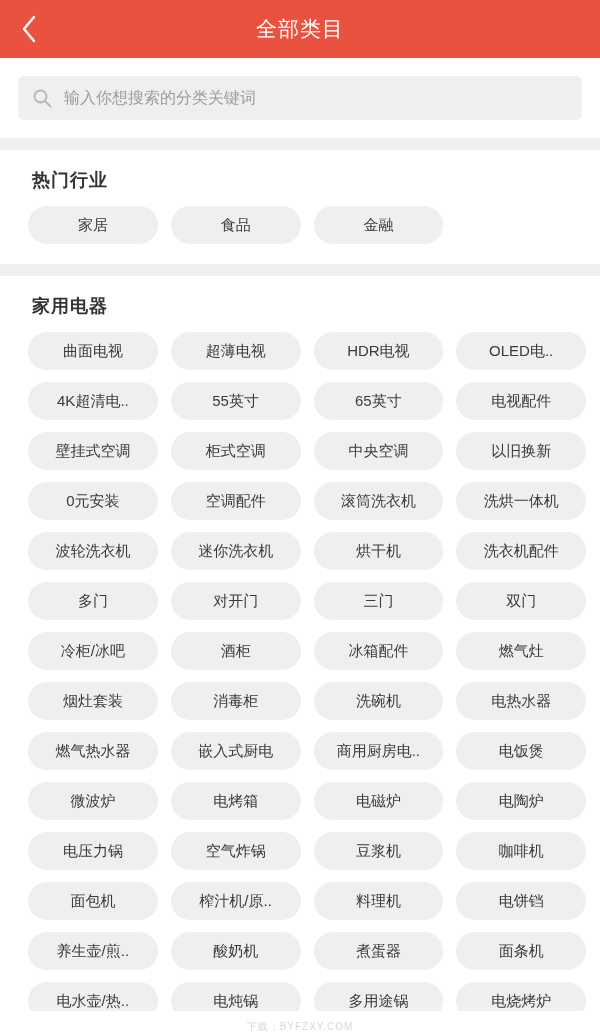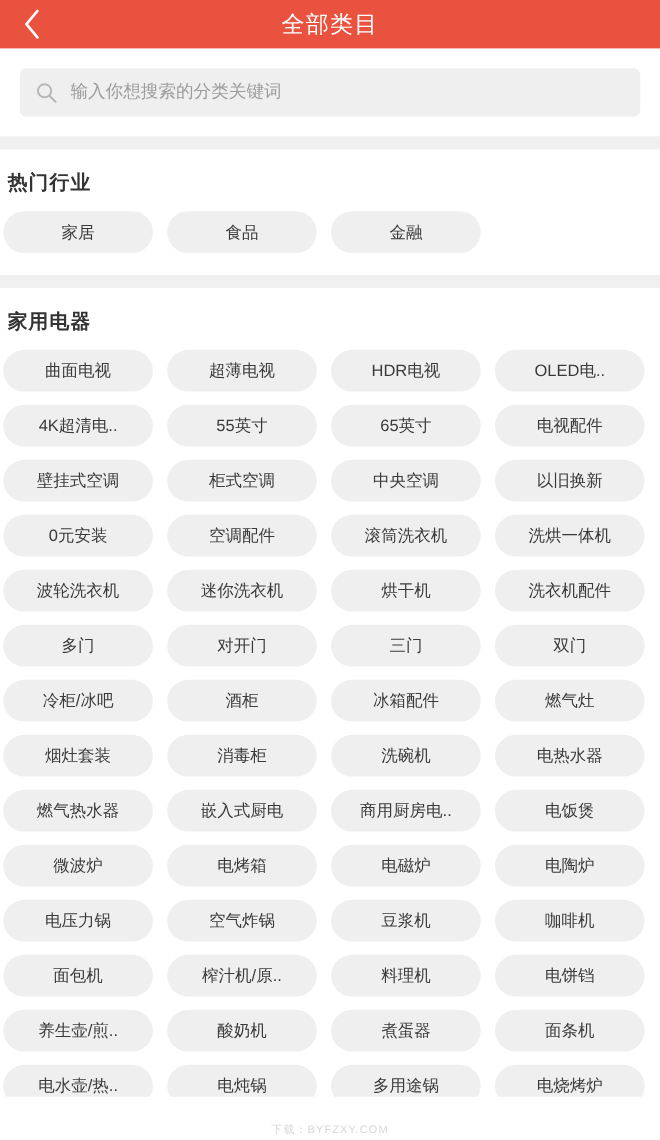--- a/index.html
+++ b/index.html
@@ -12,21 +12,21 @@
   }
   .screen {
     width: 600px;
     height: 1036px;
     position: relative;
     background: #ffffff;
     overflow: hidden;
   }
   
   .header {
-    height: 44px;
+    height: 58px;
     background: #e8523f;
     display: flex;
     align-items: center;
     position: relative;
   }
   .back-btn {
     width: 58px;
     height: 58px;
     display: flex;
     align-items: center;
@@ -79,21 +79,21 @@
   }
   .search-input::placeholder { color: #9c9c9c; }
   
   .divider {
     height: 12px;
     background: #f0f0f0;
   }
   
   .section {
     background: #ffffff;
-    padding: 0 14px 6px 3px;
+    padding: 0 14px 6px 28px;
   }
   .section-title {
     font-size: 18px;
     color: #333333;
     font-weight: bold;
     padding: 18px 4px 14px 4px;
     letter-spacing: 1px;
   }
   .chips {
     display: grid;

